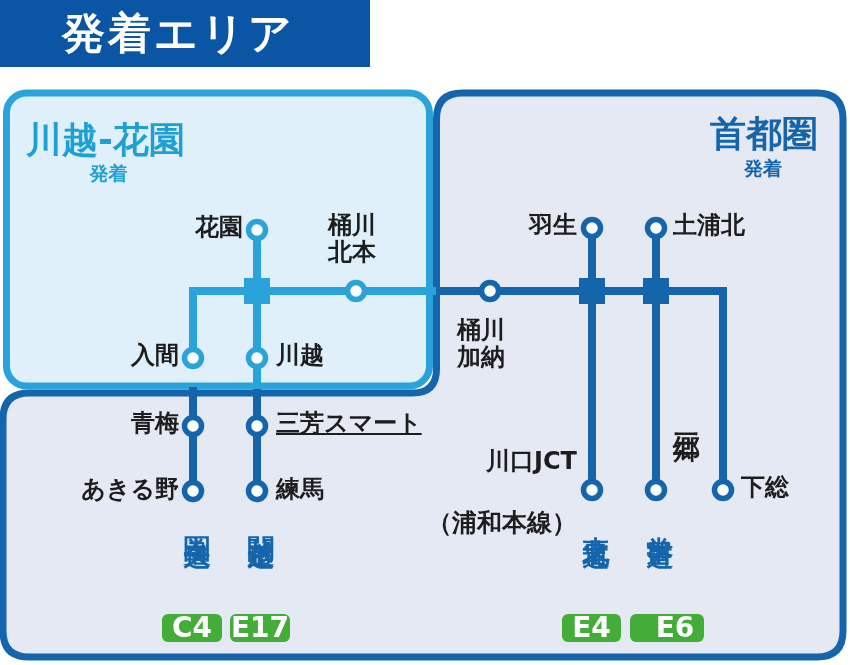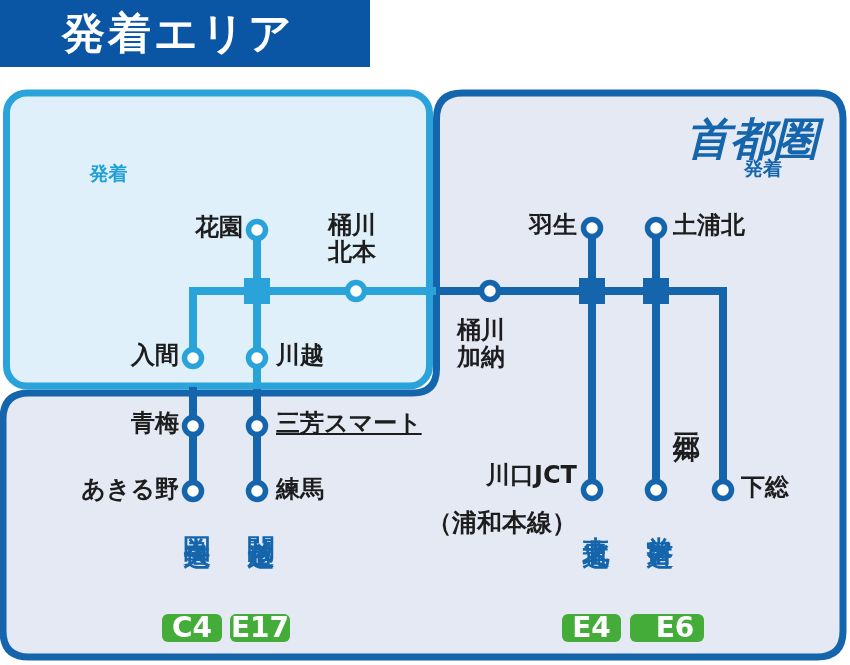--- a/index.html
+++ b/index.html
@@ -12,21 +12,21 @@
   
   .title-bar{left:0;top:0;width:370px;height:67px;background:#0A56A5;}
   .title-text{
     left:62px;top:0;height:67px;line-height:67px;
     color:#ffffff;font-size:43px;font-weight:bold;letter-spacing:3px;white-space:nowrap;
   }
   
   svg.layer{left:0;top:0;}
   
   .h-cyan{color:#1E9FD6;font-weight:bold;font-size:36px;white-space:nowrap;}
-  .h-blue{color:#1565AC;font-weight:bold;font-size:44px;white-space:nowrap;font-style:italic;}
+  .h-blue{color:#1565AC;font-weight:bold;font-size:36px;white-space:nowrap;}
   .sub-cyan{color:#1E9FD6;font-weight:bold;font-size:19px;text-align:center;}
   .sub-blue{color:#1565AC;font-weight:bold;font-size:19px;text-align:center;}
   
   .st{color:#1d1d1d;font-weight:bold;font-size:24px;line-height:1.12;white-space:pre-line;}
   .st.small{font-size:25px;}
   .vert{writing-mode:vertical-rl;text-orientation:upright;letter-spacing:2px;}
   
   .road{color:#1565AC;font-weight:bold;font-size:27px;writing-mode:vertical-rl;text-orientation:upright;letter-spacing:3px;}
   
   .badge{
@@ -80,38 +80,39 @@
       <circle cx="193" cy="426" r="8.5"></circle>
       <circle cx="193" cy="491" r="8.5"></circle>
       <circle cx="257" cy="426" r="8.5"></circle>
       <circle cx="257" cy="491" r="8.5"></circle>
       <circle cx="592" cy="490" r="8.5"></circle>
       <circle cx="656" cy="490" r="8.5"></circle>
       <circle cx="723" cy="490" r="8.5"></circle>
     </g>
   </svg>
 
+  <div class="abs h-cyan" style="left:26px;top:116px;">川越-花園</div>
   <div class="abs sub-cyan" style="left:26px;top:161px;width:165px;">発着</div>
   <div class="abs h-blue" style="right:32px;top:110px;">首都圏</div>
   <div class="abs sub-blue" style="right:32px;top:156px;width:110px;">発着</div>
 
   <div class="abs st" style="right:607px;top:214px;">花園</div>
   <div class="abs st" style="left:328px;top:212px;">桶川
 北本</div>
   <div class="abs st" style="right:671px;top:342px;">入間</div>
   <div class="abs st" style="left:276px;top:342px;">川越</div>
   <div class="abs st" style="right:273px;top:212px;">羽生</div>
   <div class="abs st" style="left:673px;top:212px;">土浦北</div>
   <div class="abs st" style="left:457px;top:317px;">桶川
 加納</div>
   <div class="abs st" style="right:671px;top:410px;">青梅</div>
   <div class="abs st" style="right:671px;top:476px;">あきる野</div>
   <div class="abs st" style="left:276px;top:410px;text-decoration:underline;">三芳スマート</div>
   <div class="abs st" style="left:276px;top:476px;">練馬</div>
-  <div class="abs st" style="right:273px;top:462px;">川口JCT</div>
+  <div class="abs st" style="right:273px;top:448px;">川口JCT</div>
   <div class="abs st small" style="right:273px;top:509px;">（浦和本線）</div>
   <div class="abs st vert" style="left:671px;top:412px;font-size:27px;">三郷</div>
   <div class="abs st" style="left:741px;top:474px;">下総</div>
 
   <div class="abs road" style="left:179px;top:515px;">圏央道</div>
   <div class="abs road" style="left:243px;top:515px;">関越道</div>
   <div class="abs road" style="left:578px;top:515px;">東北道</div>
   <div class="abs road" style="left:642px;top:515px;">常磐道</div>
 
   <div class="abs badge" style="left:162px;top:614px;width:60px;">C4</div>

